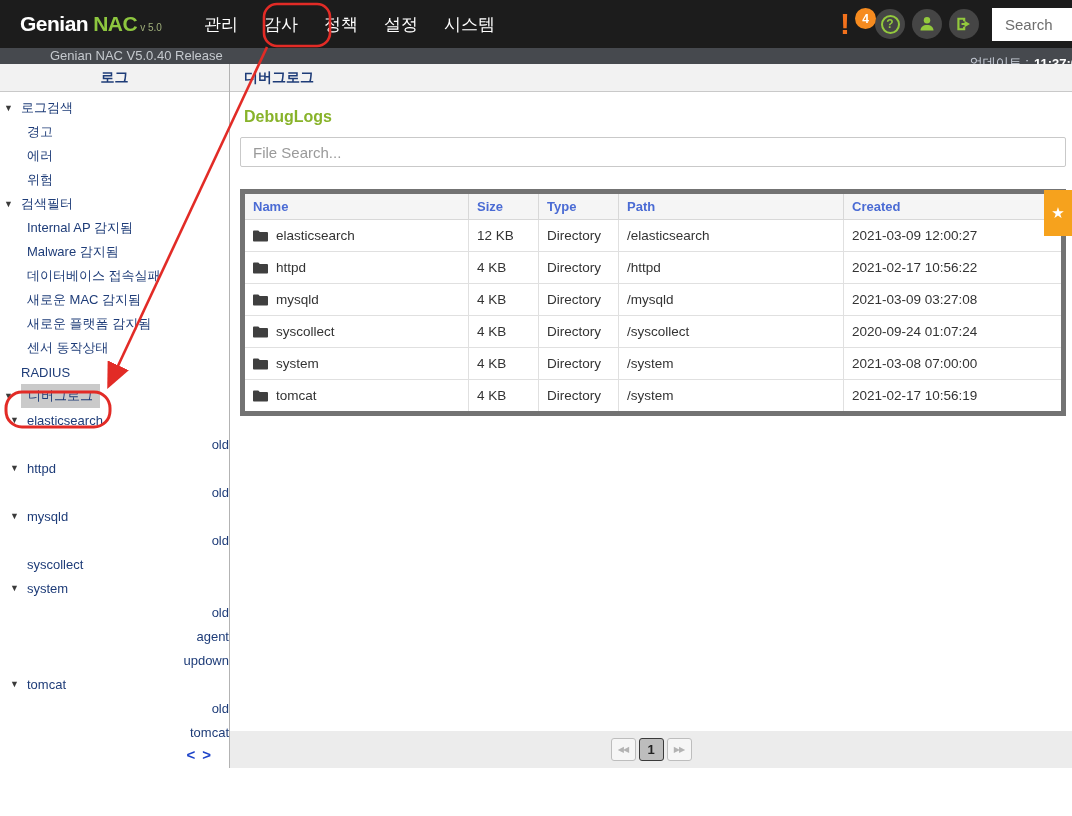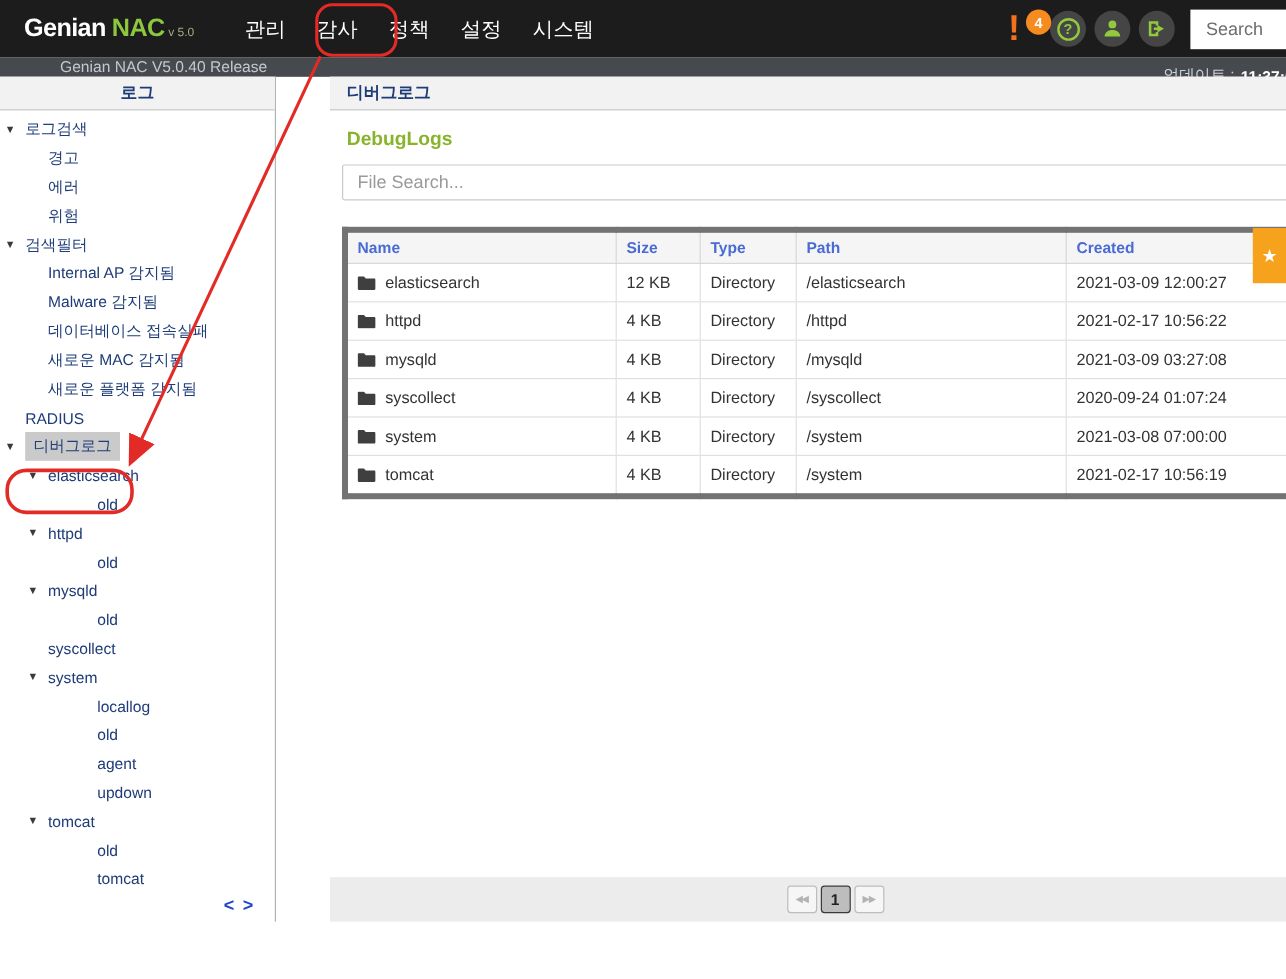--- a/index.html
+++ b/index.html
@@ -31,32 +31,32 @@
   .nav-search::placeholder { color:#6d6d6d; }
 
   
   .subheader { position:relative; height:16px; background:#46494e; display:flex; align-items:flex-start; }
   .release-text { color:#c5c9ce; font-size:13px; padding-left:50px; }
   .update-wrap { position:absolute; right:-6px; top:0; height:30px; display:flex; align-items:center; gap:5px; }
   .update-label { color:#ccd2dd; font-size:13px; font-weight:normal; }
   .update-time { color:#fff; font-size:13px; font-weight:bold; }
 
   
-  .content { display:flex; height:704px;gap:45px; }
+  .content { display:flex; height:704px; }
   .sidebar { width:230px; flex:none; border-right:1px solid #b3b3b3; position:relative; background:#fff; }
   .panel-header { height:28px; background:#f2f2f2; border-bottom:1px solid #c9c9c9;
                   display:flex; align-items:center; }
   .sidebar .panel-header { justify-content:center; }
   .panel-title { color:#1e3c78; font-size:14px; font-weight:bold; }
 
   .tree { padding-top:4px; }
   .tree-item { height:24px; display:flex; align-items:center; cursor:pointer; }
   .tree-item[data-level="0"] { padding-left:4px; }
-  .tree-item[data-level="1"] { padding-left:23px; }
-  .tree-item[data-level="2"] { padding-left:64px; }
+  .tree-item[data-level="1"] { padding-left:10px; }
+  .tree-item[data-level="2"] { padding-left:42px;justify-content:flex-end; }
   .tree-arrow { width:17px; flex:none; font-size:9px; color:#3a3a3a; }
   .tree-item[data-arrow="false"] .tree-arrow { visibility:hidden; }
   .tree-label { font-size:13px; color:#1e3c78; white-space:nowrap; }
   .tree-item[data-selected="true"] .tree-label { background:#cacaca; padding:3px 7px; }
   .side-scroll { position:absolute; right:18px; bottom:6px; display:flex; gap:7px; }
   .side-scroll span { color:#1d43c8; font-size:15px; font-weight:bold; cursor:pointer; line-height:14px; }
 
   
   .main { flex:1; position:relative; background:#fff; }
   .main .panel-header { padding-left:14px; }
@@ -201,20 +201,24 @@
           <div class="tree-item" data-level="1" data-arrow="false" data-selected="false">
             <span class="tree-arrow">▼</span>
             <span class="tree-label">새로운 MAC 감지됨</span>
           </div>
 
           <div class="tree-item" data-level="1" data-arrow="false" data-selected="false">
             <span class="tree-arrow">▼</span>
             <span class="tree-label">새로운 플랫폼 감지됨</span>
           </div>
 
+          <div class="tree-item" data-level="1" data-arrow="false" data-selected="false">
+            <span class="tree-arrow">▼</span>
+            <span class="tree-label">센서 동작상태</span>
+          </div>
 
           <div class="tree-item" data-level="0" data-arrow="false" data-selected="false">
             <span class="tree-arrow">▼</span>
             <span class="tree-label">RADIUS</span>
           </div>
 
           <div class="tree-item" data-level="0" data-arrow="true" data-selected="true">
             <span class="tree-arrow">▼</span>
             <span class="tree-label">디버그로그</span>
           </div>
@@ -252,24 +256,20 @@
           <div class="tree-item" data-level="1" data-arrow="false" data-selected="false">
             <span class="tree-arrow">▼</span>
             <span class="tree-label">syscollect</span>
           </div>
 
           <div class="tree-item" data-level="1" data-arrow="true" data-selected="false">
             <span class="tree-arrow">▼</span>
             <span class="tree-label">system</span>
           </div>
 
-          <div class="tree-item" data-level="2" data-arrow="false" data-selected="false">
-            <span class="tree-arrow">▼</span>
-            <span class="tree-label">locallog</span>
-          </div>
 
           <div class="tree-item" data-level="2" data-arrow="false" data-selected="false">
             <span class="tree-arrow">▼</span>
             <span class="tree-label">old</span>
           </div>
 
           <div class="tree-item" data-level="2" data-arrow="false" data-selected="false">
             <span class="tree-arrow">▼</span>
             <span class="tree-label">agent</span>
           </div>

